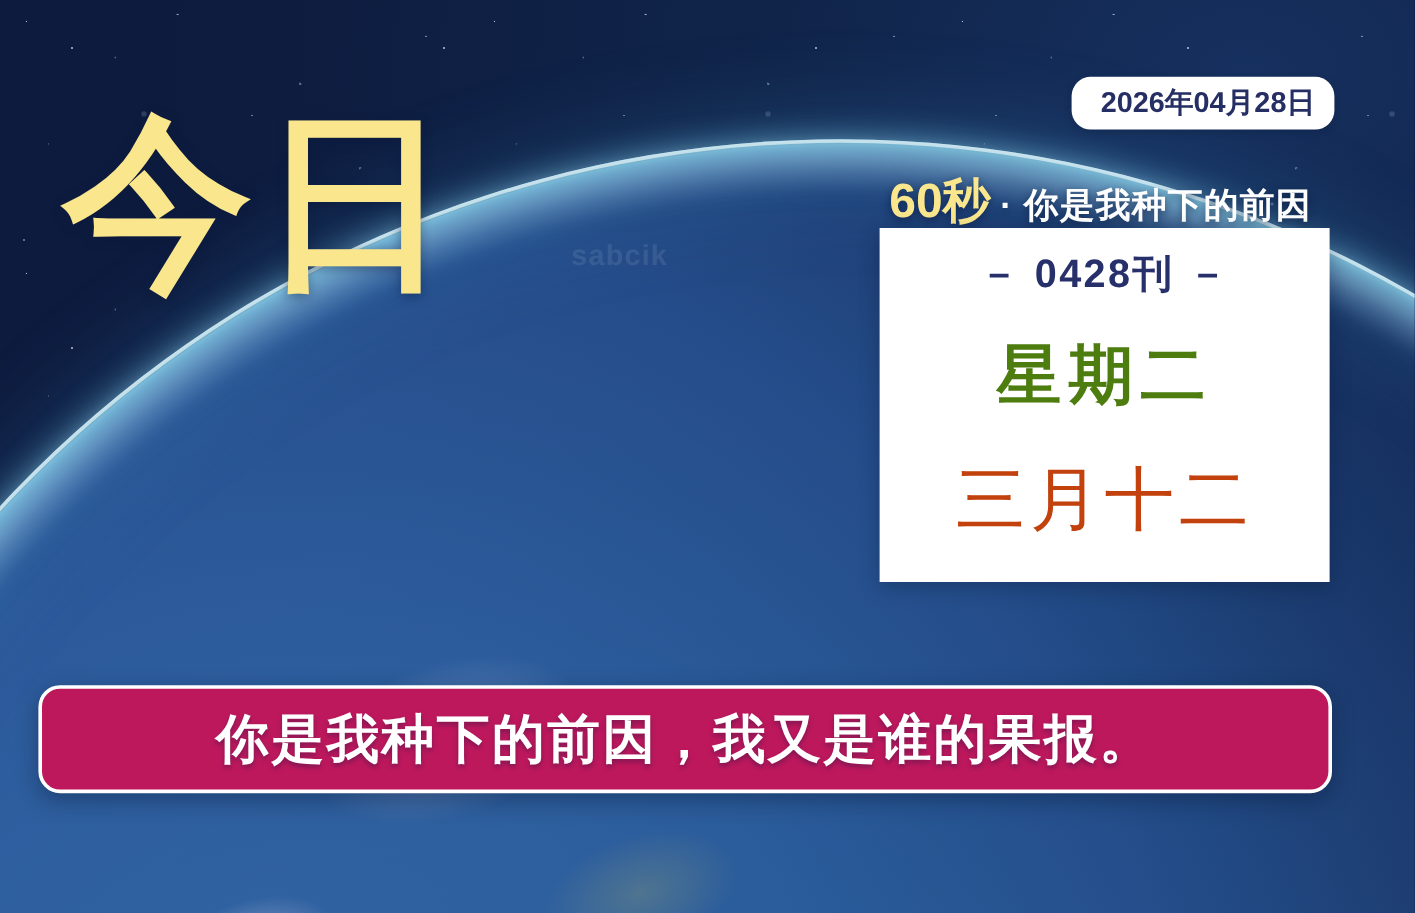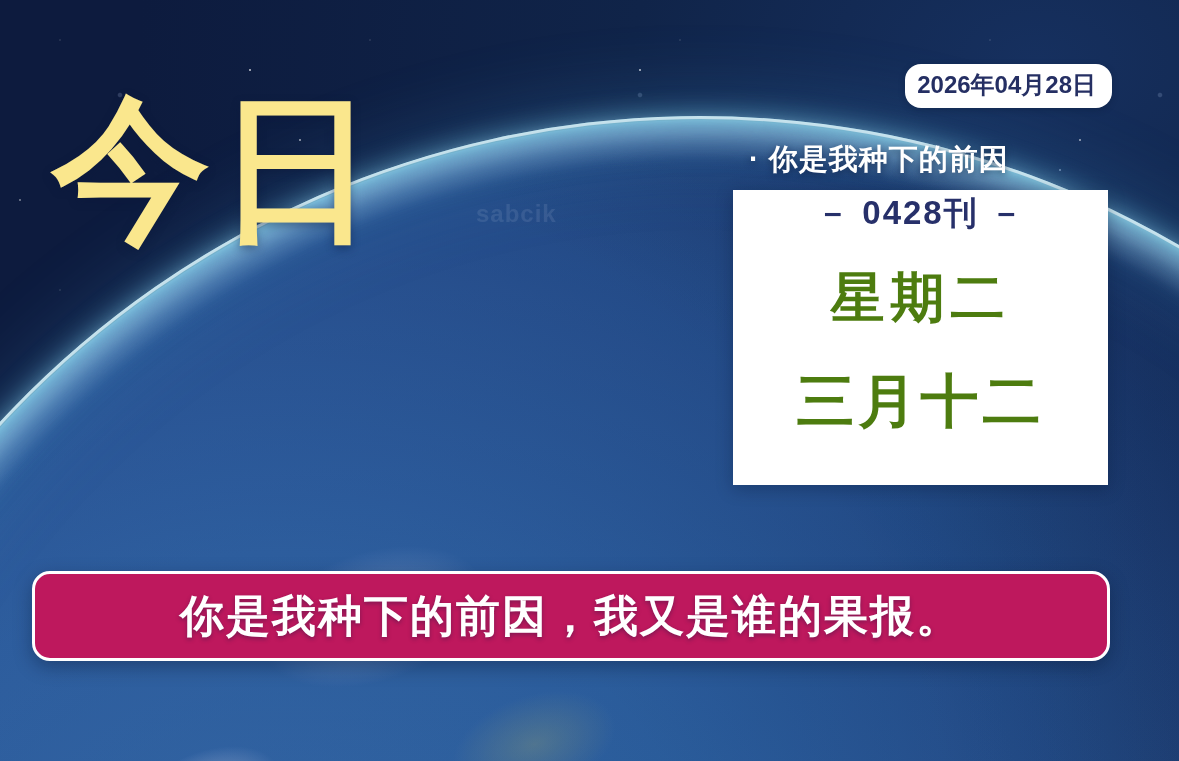--- a/index.html
+++ b/index.html
@@ -187,21 +187,21 @@
   
   .date-pill {
     position: absolute;
     right: 67px;
     top: 64px;
     z-index: 9;
     background: #ffffff;
     color: #252f63;
     font-size: 24px;
     font-weight: 700;
-    padding: 5px 16px 7px 12px;
+    padding: 5px 16px 7px 24px;
     border-radius: 16px;
     letter-spacing: 0px;
     white-space: nowrap;
     box-shadow: 0 2px 6px rgba(6,18,44,.25);
   }
 
   
   .tagline {
     position: absolute;
     left: 741px;
@@ -232,42 +232,42 @@
     left: 733px;
     top: 190px;
     width: 375px;
     height: 295px;
     background: #ffffff;
     z-index: 9;
     display: flex;
     flex-direction: column;
     align-items: center;
     justify-content: flex-start;
-    padding-top: 1px;
+    padding-top: 16px;
     box-shadow: 0 4px 16px rgba(4,14,38,.28);
   }
   .card .issue {
     color: #27306a;
     font-size: 33px;
     font-weight: 700;
     letter-spacing: 2px;
     white-space: nowrap;
   }
   .card .weekday {
     color: #4d7c0f;
     font-size: 54px;
     font-weight: 900;
     letter-spacing: 6px;
     margin-top: 26px;
     white-space: nowrap;
   }
   .card .lunar {
-    color: #4d7c0f;
+    color: #c2410c;
     font-size: 58px;
-    font-weight: 700;
+    font-weight: 400;
     letter-spacing: 4px;
     margin-top: 28px;
     white-space: nowrap;
   }
 
   
   .quote-banner {
     position: absolute;
     left: 32px;
     top: 571px;
@@ -311,20 +311,21 @@
 
   <div class="watermark">sabcik</div>
 
   <div class="headline">
     <div class="line l1">今日</div>
   </div>
 
   <div class="date-pill">2026年04月28日</div>
 
   <div class="tagline">
+    <span class="sec">60秒</span>
     <span class="rest">· 你是我种下的前因</span>
   </div>
 
   <div class="card">
     <div class="issue">－ 0428刊 －</div>
     <div class="weekday">星期二</div>
     <div class="lunar">三月十二</div>
   </div>
 
   <div class="quote-banner">

